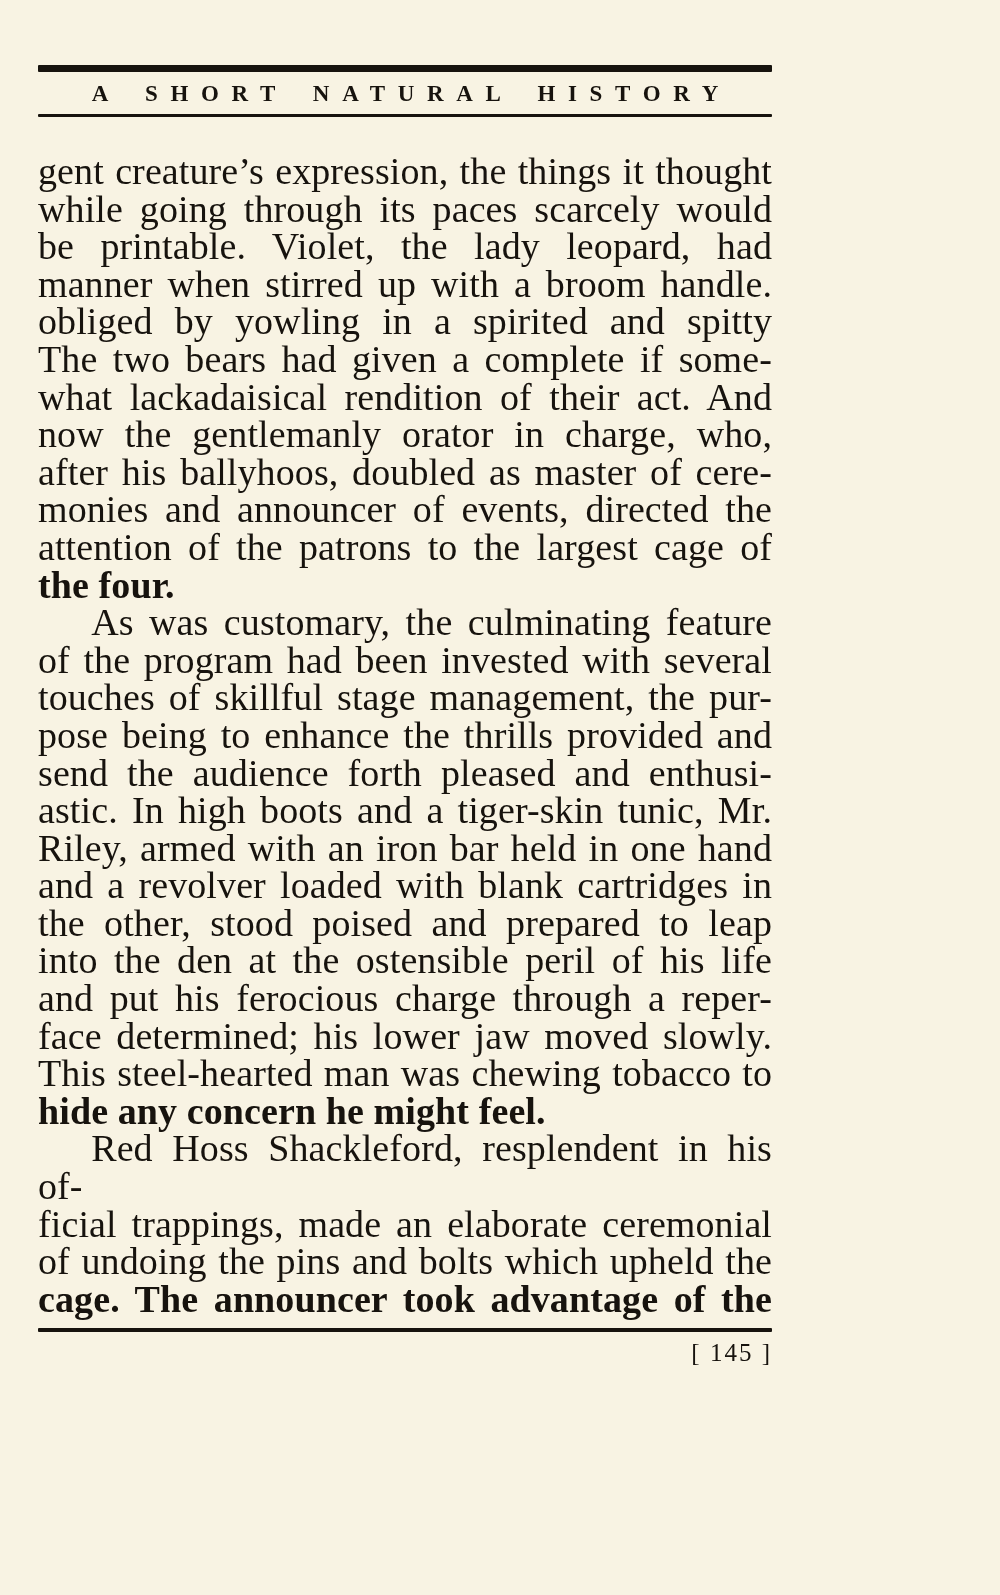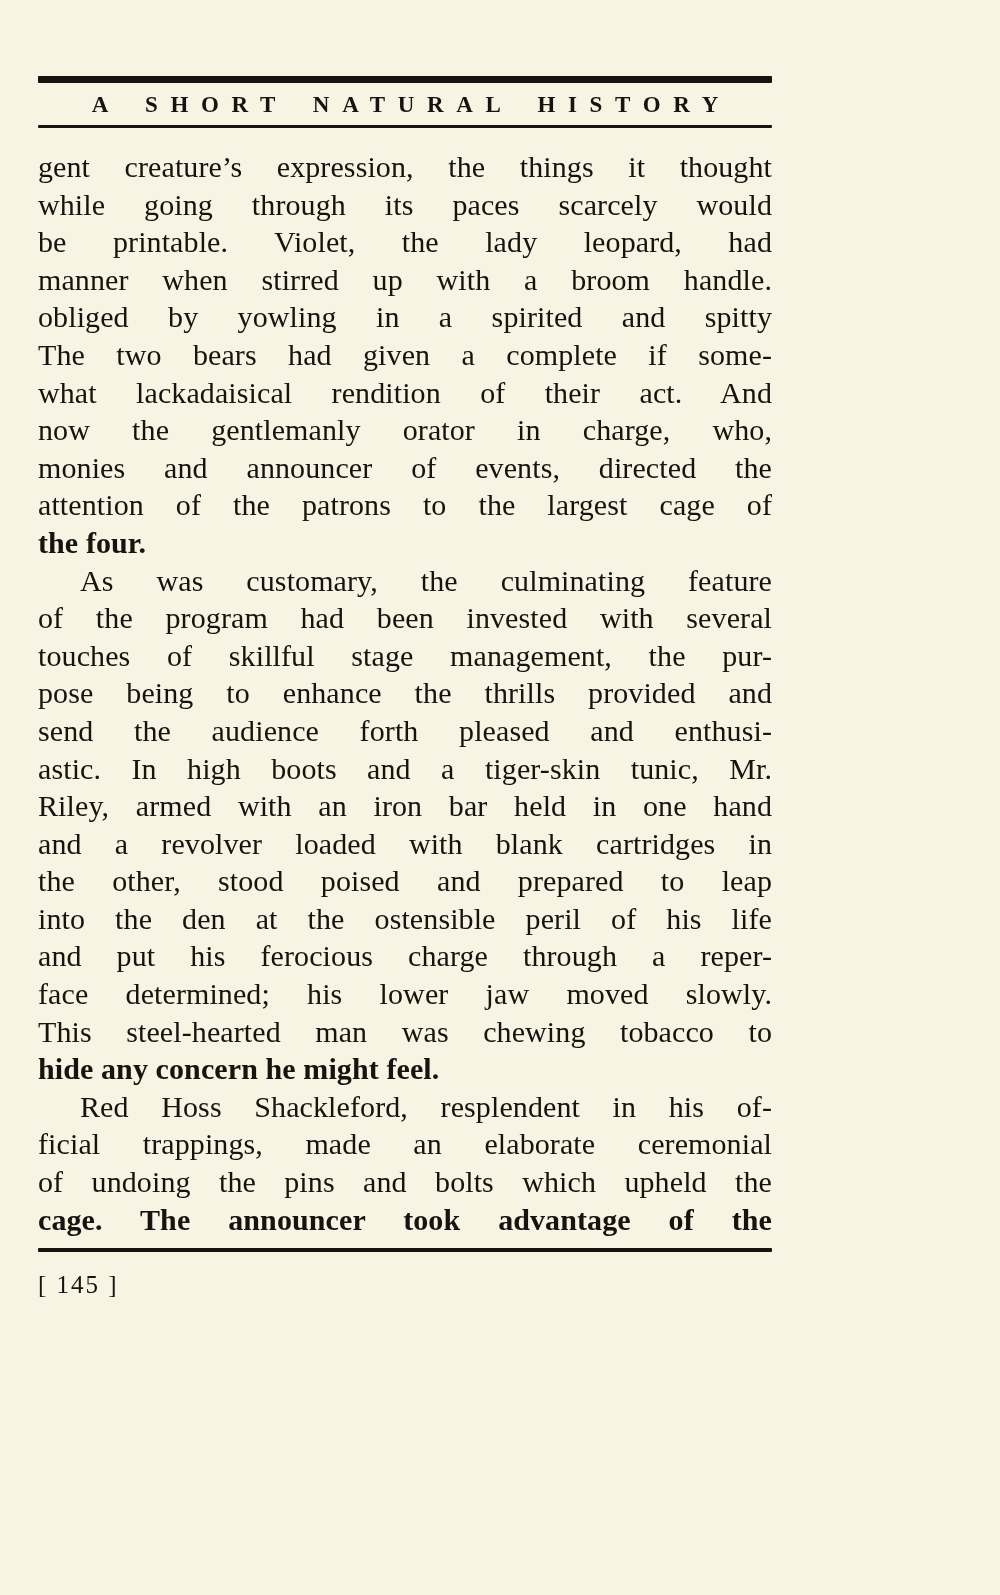--- a/index.html
+++ b/index.html
@@ -9,21 +9,21 @@
 
   .page {
     width:1000px; height:1595px;
     background:var(--bg);
     position:relative; overflow:hidden;
     font-family:"Liberation Serif", serif;
     color:var(--ink);
   }
 
   .content {
-    position:absolute; left:38px; top:16px;
+    position:absolute; left:38px; top:5px;
     width:734px;
     padding-top:60px;
   }
 
   .rule { background:var(--ink); border-radius:1px; }
   .rule-thick  { height:7px; }
   .rule-thin   { height:3px; margin-top:6px; }
   .rule-footer { height:4px; margin-top:10px; }
 
   .running-head {
@@ -32,34 +32,34 @@
     font-size:23px;
     font-weight:bold;
     line-height:28px;
     letter-spacing:0.55em;
     word-spacing:0.30em;
     text-indent:0.55em; 
     white-space:nowrap;
   }
 
   .body-text {
-    margin-top:20px;
-    font-size:30px;
+    margin-top:36px;
+    font-size:38px;
     line-height:37.6px;
     letter-spacing:0.1px;
   }
 
   .line { text-align:justify; text-align-last:justify; }
   .para > .line:last-child { text-align-last:left;font-weight:bold; }
   .para.justify-last > .line:last-child { text-align-last:justify; }
   .para.indent > .line:first-child { text-indent:1.4em; }
 
   .folio {
-    margin-top:17px;
-    text-align:left;
+    margin-top:5px;
+    text-align:right;
     font-size:25px;
     line-height:32px;
     letter-spacing:2px;
   }
 </style>
 </head>
 <body>
 
 <div class="page">
   <div class="content">
@@ -73,20 +73,21 @@
     <div class="body-text">
       <div class="para">
           <div class="line">gent creature’s expression, the things it thought</div>
           <div class="line">while going through its paces scarcely would</div>
           <div class="line">be printable.  Violet, the lady leopard, had</div>
           <div class="line">manner when stirred up with a broom handle.</div>
           <div class="line">obliged by yowling in a spirited and spitty</div>
           <div class="line">The two bears had given a complete if some-</div>
           <div class="line">what lackadaisical rendition of their act.  And</div>
           <div class="line">now the gentlemanly orator in charge, who,</div>
+          <div class="line">after his ballyhoos, doubled as master of cere-</div>
           <div class="line">monies and announcer of events, directed the</div>
           <div class="line">attention of the patrons to the largest cage of</div>
           <div class="line">the four.</div>
         </div>
       <div class="para indent">
           <div class="line">As was customary, the culminating feature</div>
           <div class="line">of the program had been invested with several</div>
           <div class="line">touches of skillful stage management, the pur-</div>
           <div class="line">pose being to enhance the thrills provided and</div>
           <div class="line">send the audience forth pleased and enthusi-</div>

